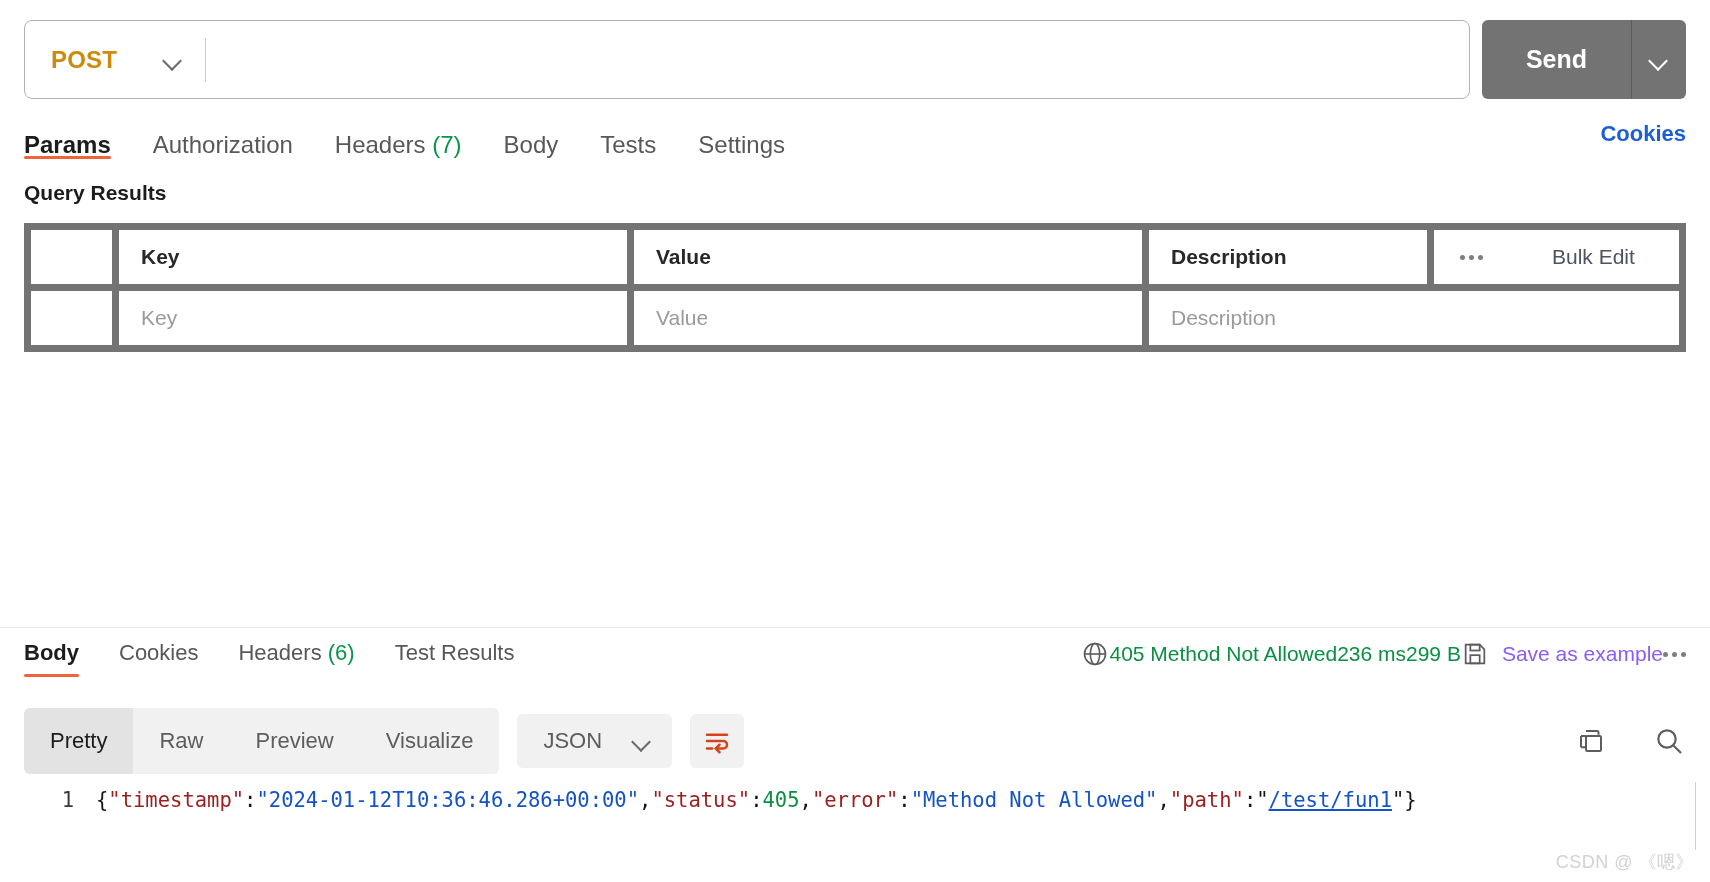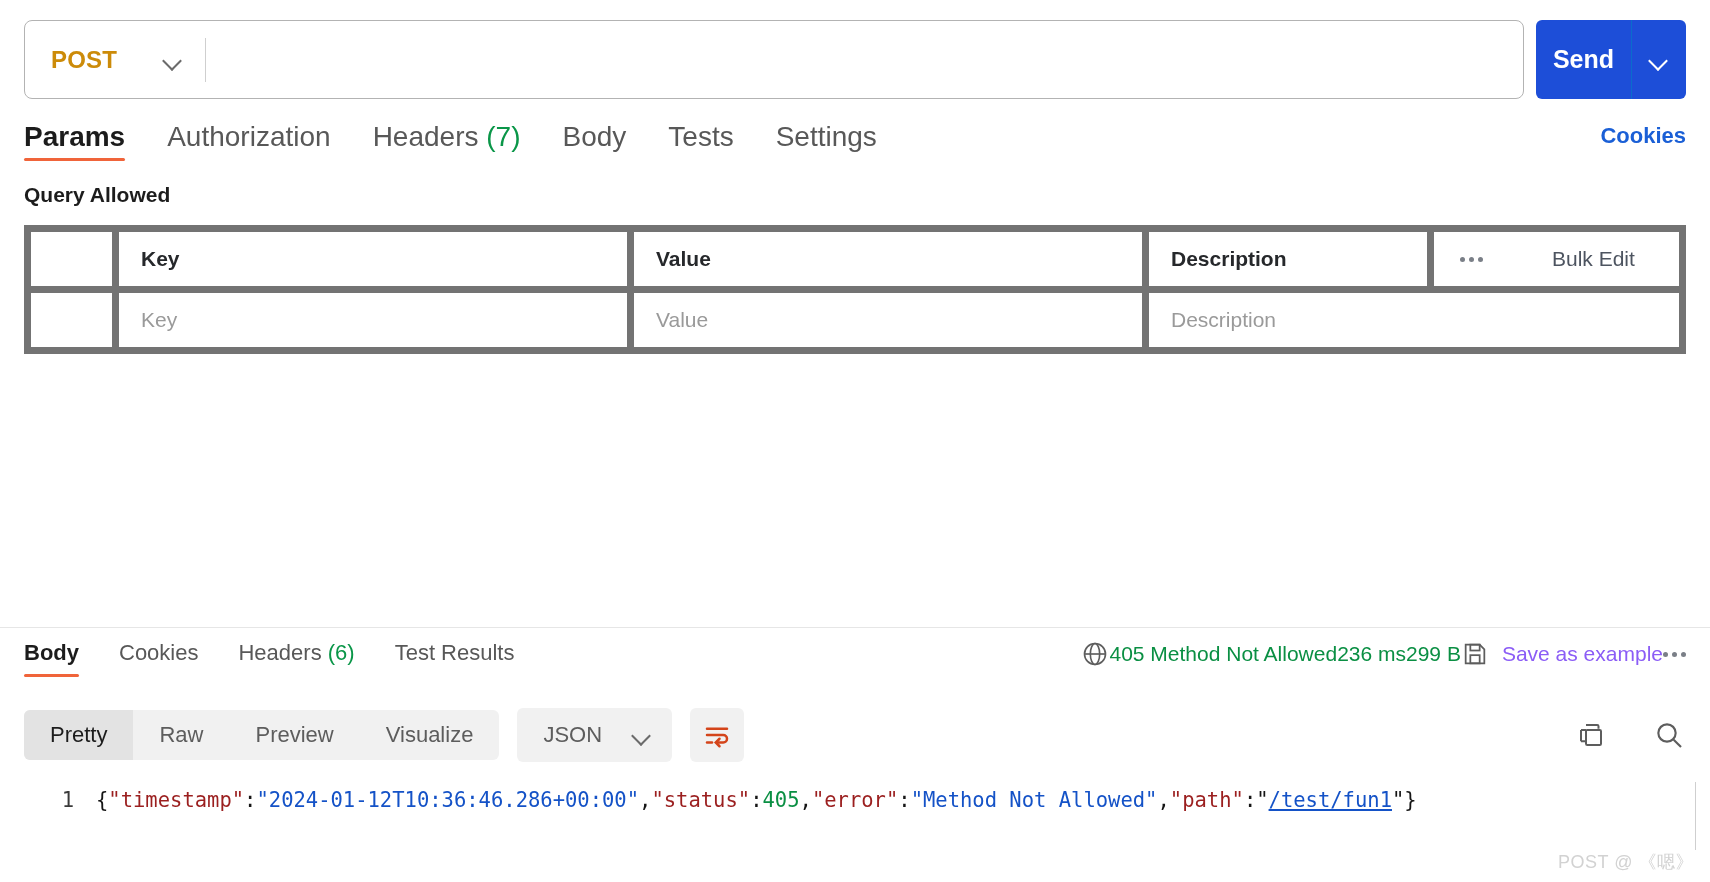--- a/index.html
+++ b/index.html
@@ -66,24 +66,24 @@
     outline: none;
     font-family: "Liberation Sans", sans-serif;
     font-size: 25px;
     color: #2f2f2f;
     padding: 0 26px;
     background: transparent;
   }
   .send-group {
     display: flex;
     align-items: stretch;
-    background: #1d4ed8;
+    background: #737373;
     border-radius: 6px;
     height: 79px;
-    width: 150px;
+    width: 204px;
     overflow: hidden;
   }
   .send-btn {
     flex: 1;
     display: flex;
     align-items: center;
     justify-content: center;
     color: #fff;
     font-size: 25px;
     font-weight: 700;
@@ -106,23 +106,23 @@
 
   
   .req-tabs {
     display: flex;
     align-items: flex-end;
     padding: 22px 24px 0 24px;
     gap: 0;
     position: relative;
   }
   .tab {
-    font-size: 28px;
+    font-size: 24px;
     color: #585858;
-    padding: 0 21px 8px 21px;
+    padding: 0 21px 0 21px;
     cursor: pointer;
     white-space: nowrap;
     position: relative;
   }
   .tab:first-child { padding-left: 0; }
   .tab.active { color: #1c1c1c; font-weight: 700; }
   .tab.active::after {
     content: "";
     position: absolute;
     left: 0; right: 21px; bottom: 0;
@@ -268,21 +268,21 @@
     left: 24px; right: 24px;
     display: flex;
     align-items: center;
     gap: 18px;
   }
   .seg {
     display: flex;
     background: #f1f1f1;
     border-radius: 6px;
     overflow: hidden;
-    height: 50px;
+    height: 66px;
   }
   .seg-item {
     display: flex;
     align-items: center;
     padding: 0 26px;
     font-size: 22px;
     color: #5d5d5d;
     cursor: pointer;
   }
   .seg-item.active {
@@ -415,21 +415,21 @@
   </div>
   <div class="tab">
     <span>Tests</span>
   </div>
   <div class="tab">
     <span>Settings</span>
   </div>
   <div class="cookies-link">Cookies</div>
 </div>
 
-<div class="query-title">Query Allowed</div>
+<div class="query-title">Query Results</div>
 
 <div class="params-wrap">
   <table class="ptable">
     <tbody>
         <tr>
       <th class="c-check"></th>
       <th class="c-key">
         <div class="th-text">Key</div>
       </th>
       <th class="c-val">
@@ -552,13 +552,13 @@
 </div>
 
 <div class="code-area">
   <div class="gutter">1</div>
   <div class="code-body">
     <div class="code-line hl-box" id="json-line"><span class="p">{</span><span class="k">"timestamp"</span><span class="p">:</span><span class="s">"2024-01-12T10:36:46.286+00:00"</span><span class="p">,</span><span class="k">"status"</span><span class="p">:</span><span class="n">405</span><span class="p">,</span><span class="k">"error"</span><span class="p">:</span><span class="s">"Method Not Allowed"</span><span class="p">,</span><span class="k">"path"</span><span class="p">:</span><span class="p">"</span><span class="lnk">/test/fun1</span><span class="p">"</span><span class="p">}</span></div>
     <div class="v-scroll"></div>
   </div>
 </div>
 
-<div class="watermark">POST @ 《嗯》</div>
+<div class="watermark">CSDN @ 《嗯》</div>
 
 </body></html>

